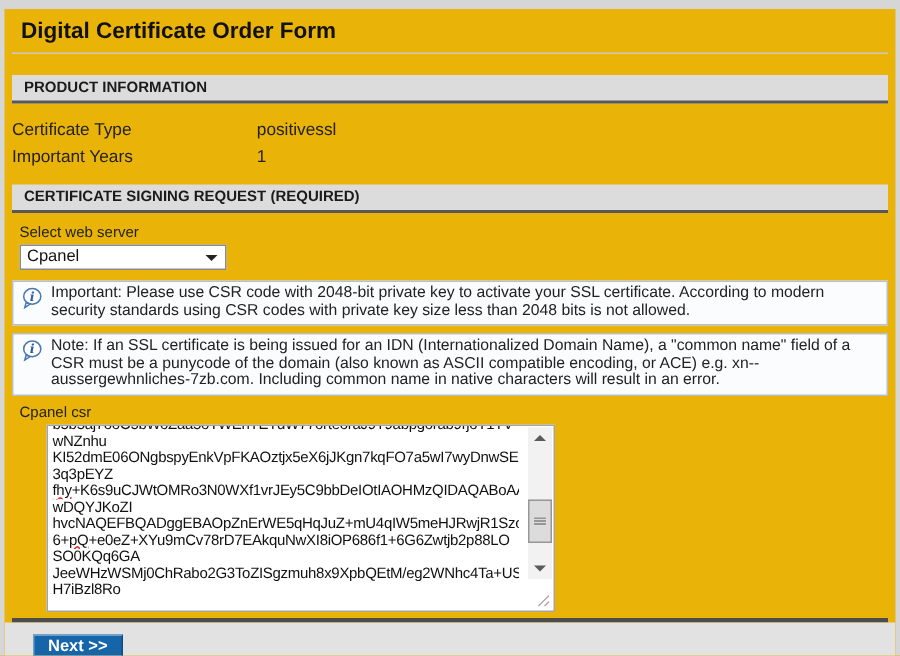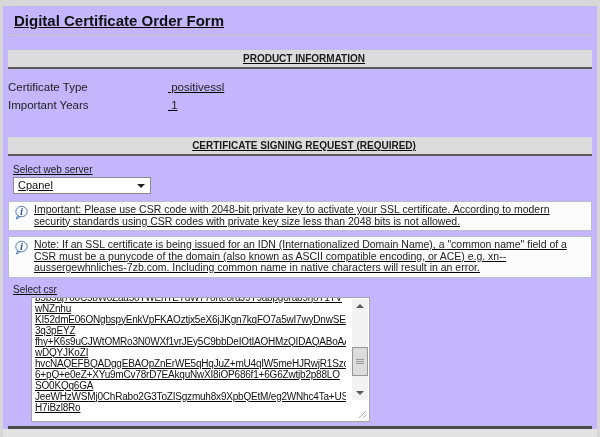--- a/index.html
+++ b/index.html
@@ -4,33 +4,33 @@
 <style>
   html,body{margin:0;padding:0}
   body{
     width:600px;height:437px;position:relative;overflow:hidden;
     background:#d6d6d6;
     font-family:"Liberation Sans",sans-serif;
     -webkit-font-smoothing:antialiased;
   }
   .page{
     position:absolute;left:3px;right:3px;top:6px;bottom:0;
-    background:#c4b5fd;overflow:hidden;text-decoration:underline;
+    background:#eab308;overflow:hidden;
   }
   .page-title{
     margin:6px 0 0 11px;font-size:15px;font-weight:bold;color:#111;
     line-height:17px;
   }
   .title-hr{margin:6px 5px 0;border-top:1px solid #c9c9c9;height:0}
   .sec-header{
     margin:14px 5px 0;background:#dcdcdc;border-bottom:2px solid #585858;
     font-size:10px;font-weight:bold;color:#1a1a1a;
-    padding:3px 0 2px 8px;line-height:12px;text-align:center;
+    padding:3px 0 2px 8px;line-height:12px;
   }
-  .sec-header.csr{margin-top:23px}
+  .sec-header.csr{margin-top:9px}
   .prows{padding:9px 0 0 5px}
   .prow{font-size:11.5px;color:#222;line-height:18px}
   .prow .lbl{display:inline-block;width:160px}
   .field-label{margin:8px 0 0 10px;font-size:10px;color:#222;line-height:11px}
   .select{
     margin:2px 0 0 10px;width:138px;height:17px;box-sizing:border-box;
     border:1px solid #8b8b8b;background:#fff;position:relative;
     font-size:11px;color:#111;line-height:15px;padding-left:4px;cursor:default;
   }
   .sel-arrow{
@@ -138,21 +138,21 @@
     <span class="note-icon">
       <svg width="15" height="15" viewBox="0 0 15 15">
         <path d="M3.4,10.8 L2.5,14.1 L6.3,11.6 Z" fill="#ffffff" stroke="#4a77b4" stroke-width="1"></path>
         <ellipse cx="7.5" cy="6.6" rx="5.7" ry="5.2" fill="#ffffff" stroke="#4a77b4" stroke-width="1"></ellipse>
         <text x="7.5" y="9.6" font-size="8.5" font-style="italic" font-weight="bold" fill="#2b5ea7" text-anchor="middle" font-family="DejaVu Serif, serif">i</text>
       </svg>
     </span>
     <span class="note-text">Note: If an SSL certificate is being issued for an IDN (Internationalized Domain Name), a "common name" field of a CSR must be a punycode of the domain (also known as ASCII compatible encoding, or ACE) e.g. xn--aussergewhnliches-7zb.com. Including common name in native characters will result in an error.</span>
   </div>
 
-  <div class="field-label csr-lbl">Select csr</div>
+  <div class="field-label csr-lbl">Cpanel csr</div>
 
   <div class="csr-box">
     <div class="csr-text">
         <div class="csr-line">b5b5aj7ooC5bWoZaa5oTWEhTETdW77orteoraJ9T9abpgorab9rjoT1TV</div>
         <div class="csr-line">wNZnhu</div>
         <div class="csr-line">KI52dmE06ONgbspyEnkVpFKAOztjx5eX6jJKgn7kqFO7a5wI7wyDnwSED</div>
         <div class="csr-line">3q3pEYZ</div>
         <div class="csr-line"><span class="sq">fhy</span>+K6s9uCJWtOMRo3N0WXf1vrJEy5C9bbDeIOtIAOHMzQIDAQABoAA</div>
         <div class="csr-line">wDQYJKoZI</div>
         <div class="csr-line">hvcNAQEFBQADggEBAOpZnErWE5qHqJuZ+mU4qIW5meHJRwjR1Szo4x</div>

